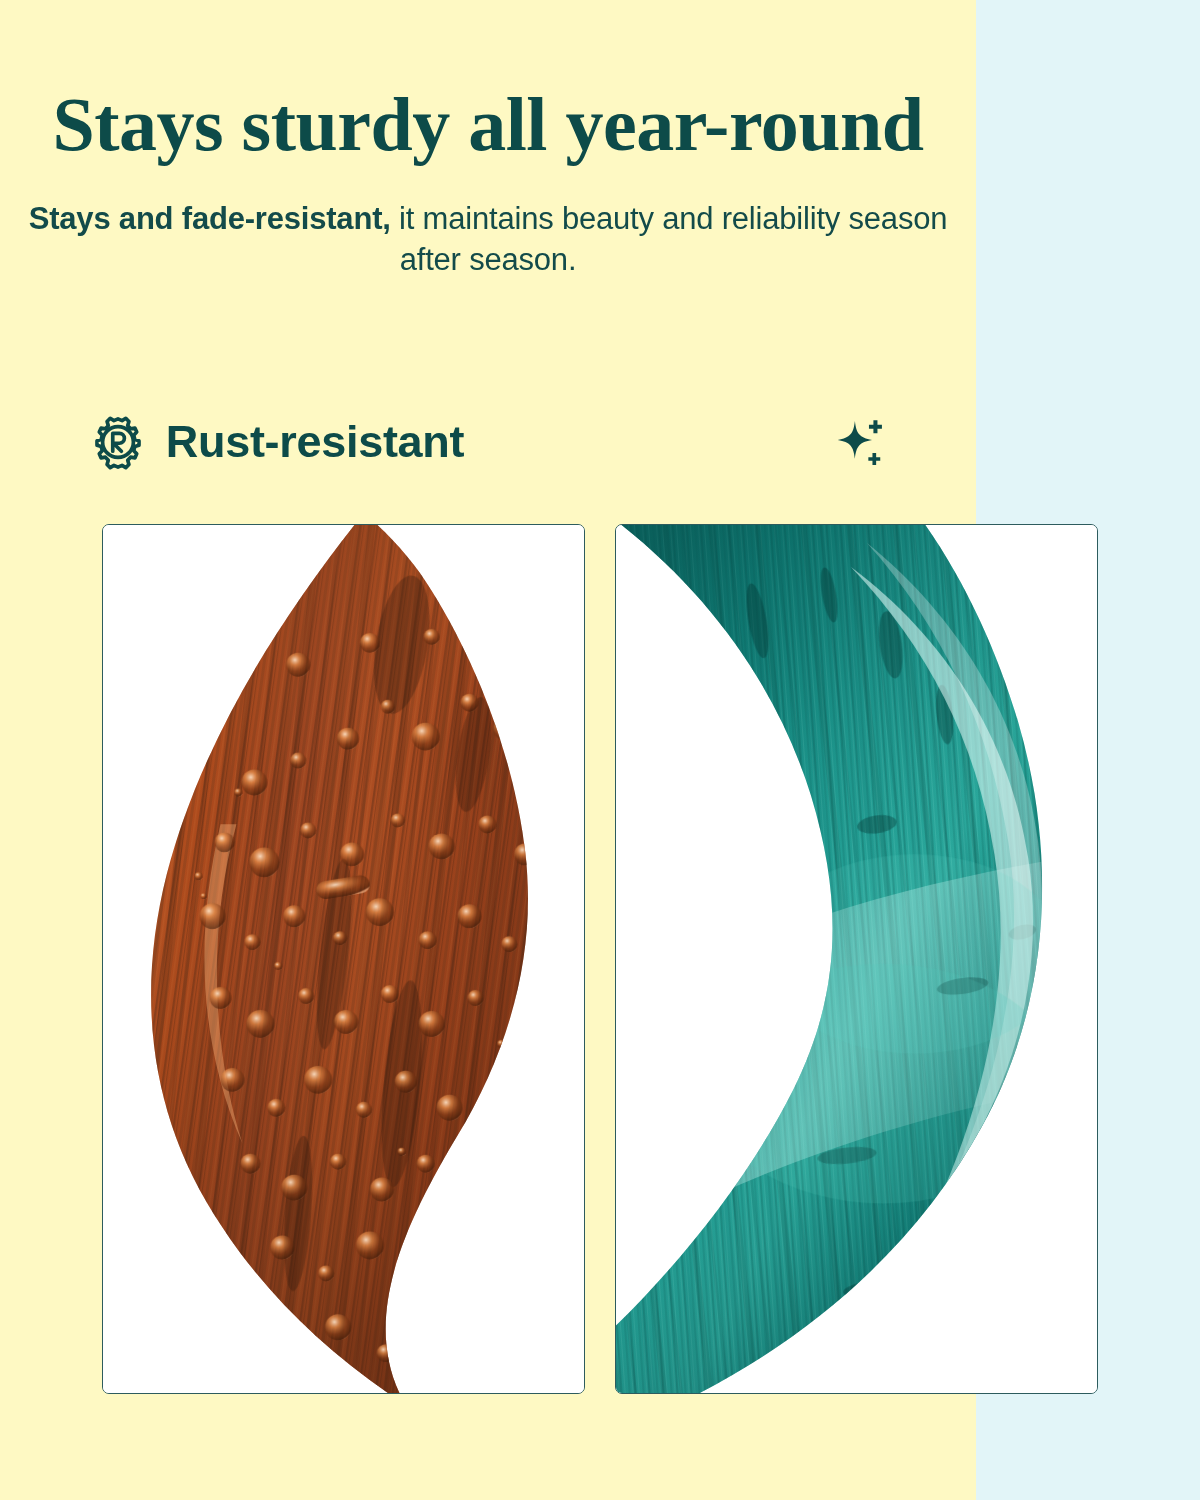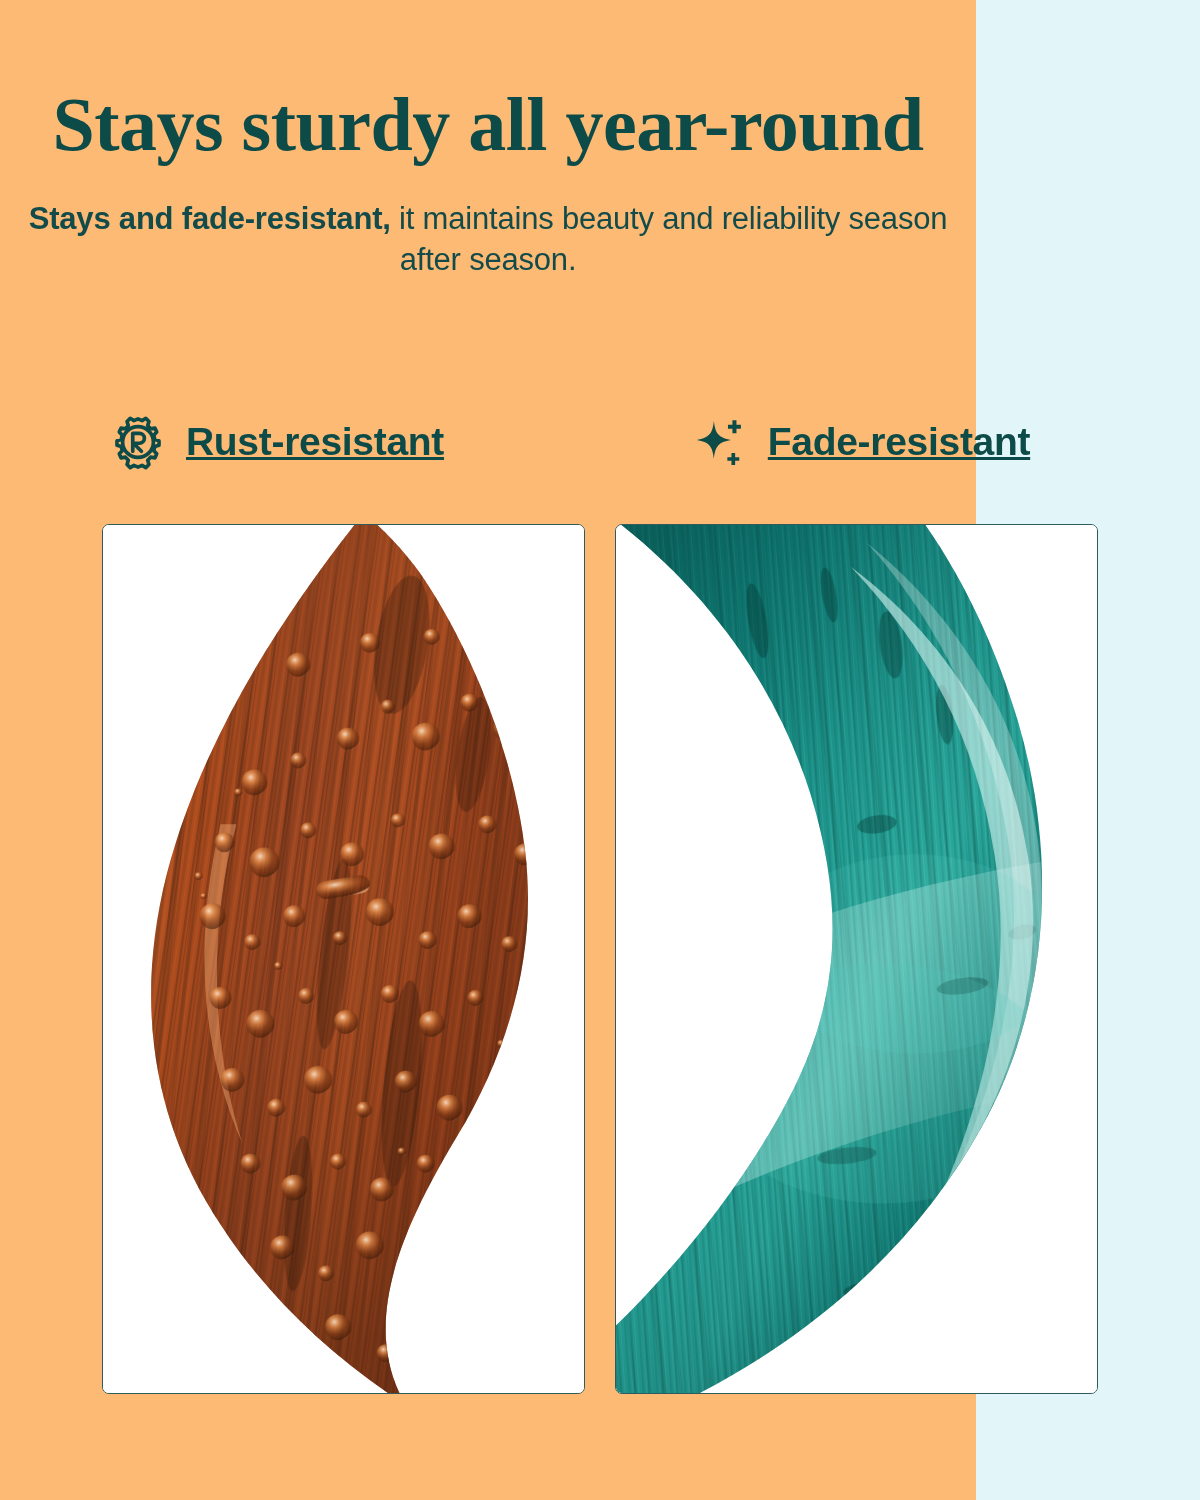--- a/index.html
+++ b/index.html
@@ -11,21 +11,21 @@
     height: 1500px;
     background: #e2f5f8;
     font-family: "Liberation Sans", sans-serif;
     overflow: hidden;
   }
 
   .page {
     position: relative;
     width: 976px;
     height: 1500px;
-    background: #fdba74;
+    background: #fef9c3;
     box-sizing: border-box;
   }
 
   
   .header {
     padding-top: 86px;
     text-align: center;
   }
 
   .headline {
@@ -77,25 +77,24 @@
     height: 56px;
     flex: 0 0 56px;
     display: block;
     color: #0d4b49;
   }
   .feature-icon svg { display: block; width: 56px; height: 56px; }
 
   .feature-label {
     font-family: "Liberation Sans", sans-serif;
     font-weight: 600;
-    font-size: 39px;
+    font-size: 45px;
     letter-spacing: -0.3px;
     color: #0d4b49;
     white-space: nowrap;
-    text-decoration: underline;
   }
 
   
   .panels {
     position: absolute;
     top: 524px;
     left: 102px;
     width: 996px;
     height: 870px;
     display: flex;
@@ -156,21 +155,20 @@
       <span class="feature-icon">
         <svg viewBox="0 0 64 64" aria-hidden="true">
           <g fill="currentColor">
             <path d="M25 8 C26.6 22.4 30.2 27.1 44.6 29.6 C30.2 32.1 26.6 36.8 25 51.2
                      C23.4 36.8 19.8 32.1 5.4 29.6 C19.8 27.1 23.4 22.4 25 8 Z"></path>
             <path d="M46.2 7.2 h4.6 v5.1 h5.1 v4.6 h-5.1 v5.1 h-4.6 v-5.1 h-5.1 v-4.6 h5.1 z"></path>
             <path d="M45.1 44.6 h4.2 v4.7 h4.7 v4.2 h-4.7 v4.7 h-4.2 v-4.7 h-4.7 v-4.2 h4.7 z"></path>
           </g>
         </svg>
       </span>
-      <span class="feature-label">Fade-resistant</span>
     </div>
 
   </div>
 
   <div class="panels">
 
     <div class="panel">
       <div class="photo">
         <svg viewBox="0 0 483 870" preserveAspectRatio="none" aria-hidden="true">
           <defs>

